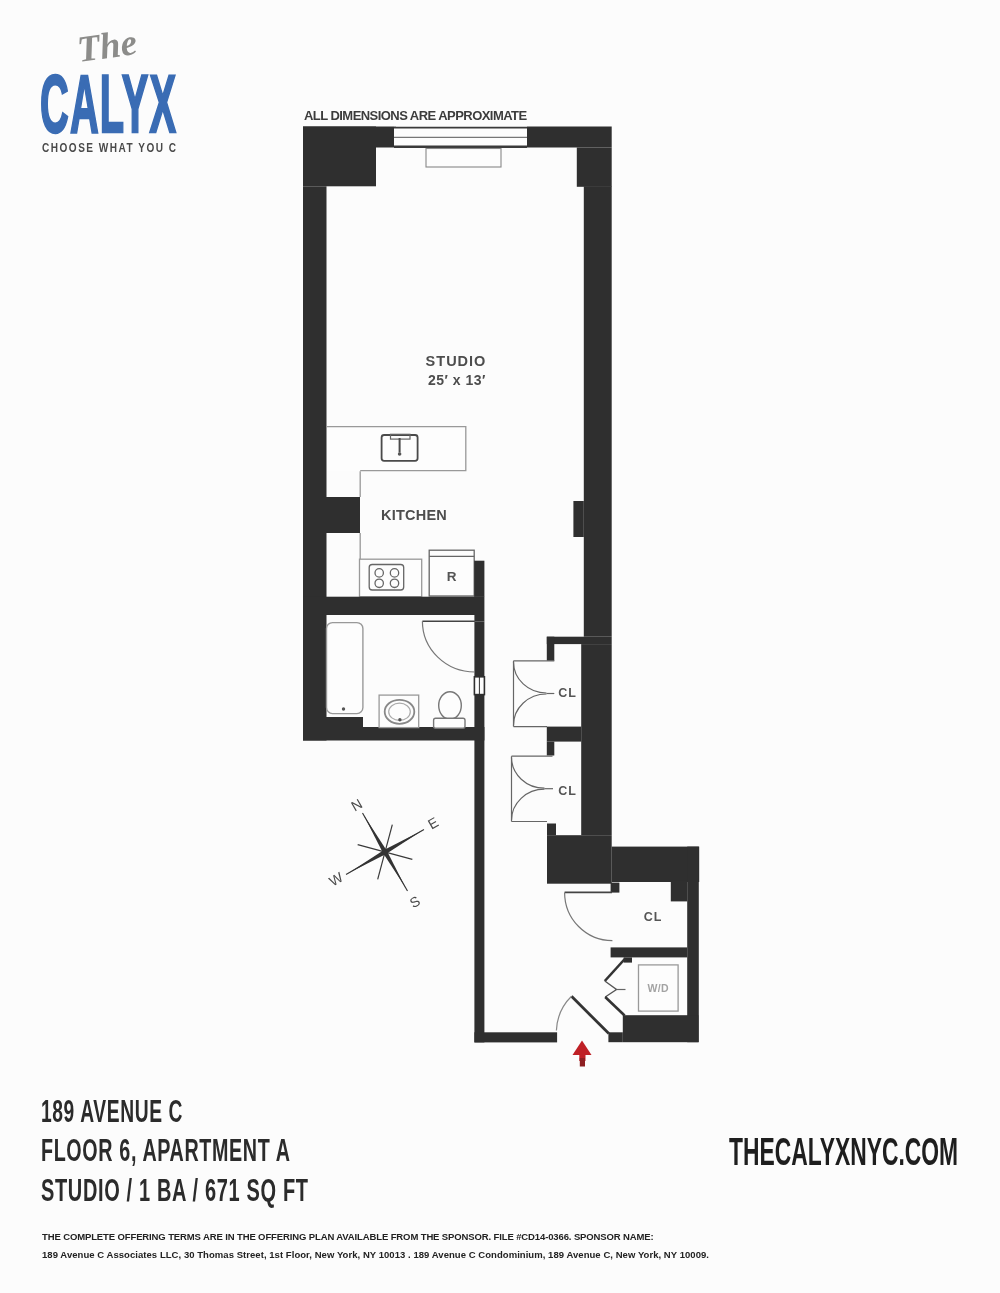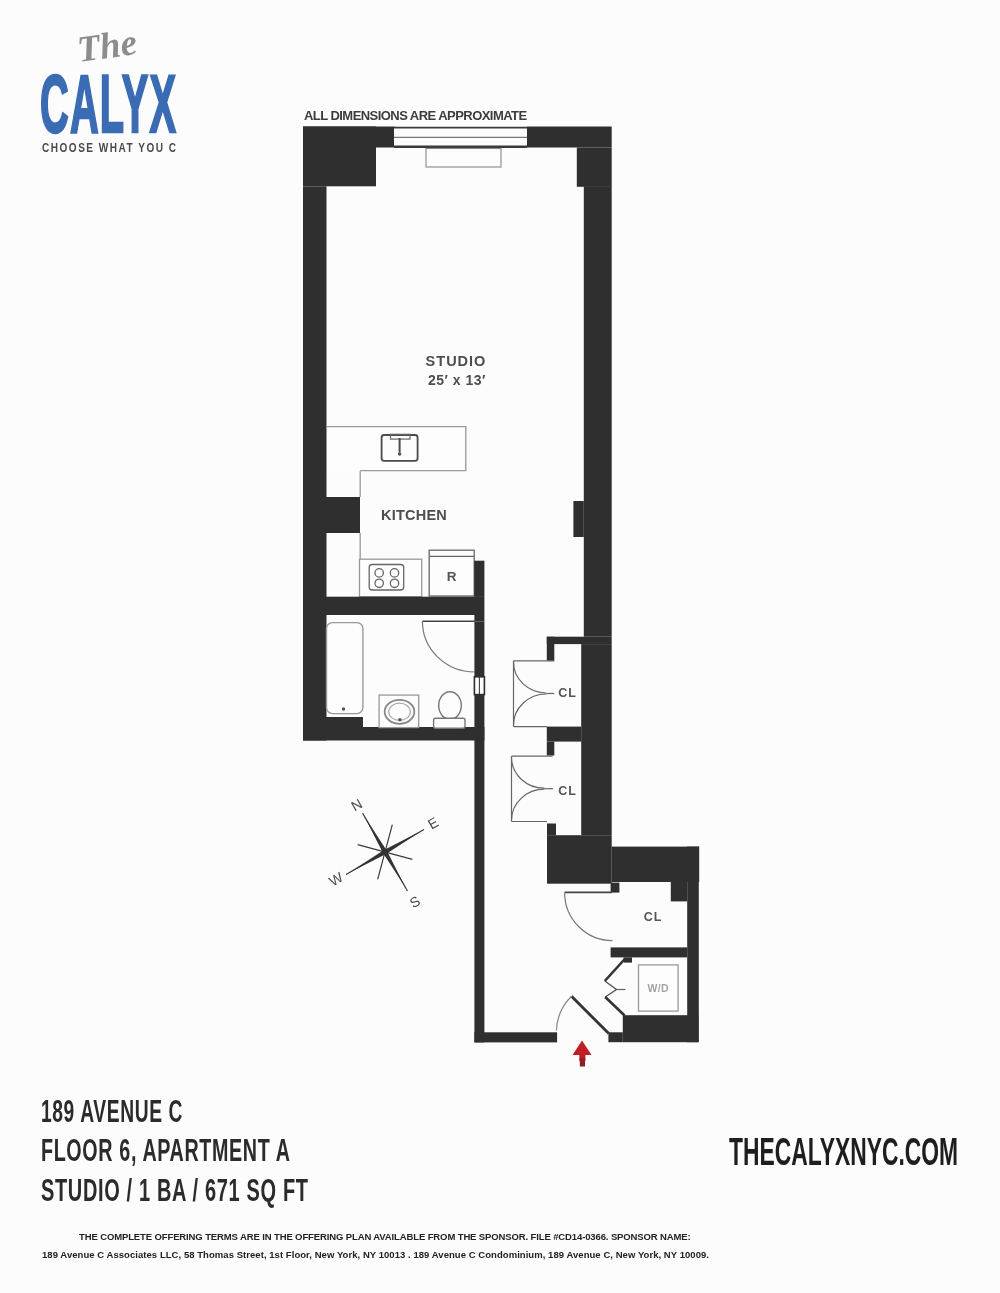--- a/index.html
+++ b/index.html
@@ -228,15 +228,15 @@
 </svg>
 
 <div class="abs cond" style="left:41px;top:1096px;font-size:31px;line-height:1;color:#2b2b2b;transform:scaleX(0.62);letter-spacing:1px;">189 AVENUE C</div>
 
 <div class="abs cond" style="left:41px;top:1135px;font-size:31px;line-height:1;color:#2b2b2b;transform:scaleX(0.636);letter-spacing:1px;">FLOOR 6, APARTMENT A</div>
 
 <div class="abs cond" style="left:41px;top:1175px;font-size:31px;line-height:1;color:#2b2b2b;transform:scaleX(0.645);letter-spacing:1px;">STUDIO / 1 BA / 671 SQ FT</div>
 
 <div class="abs cond" style="left:729px;top:1133px;font-size:38.5px;line-height:1;color:#1e1e1e;transform:scaleX(0.594);letter-spacing:0px;">THECALYXNYC.COM</div>
 
-<div class="abs" style="left:42px;top:1231px;font-size:9.5px;font-weight:bold;color:#222;white-space:nowrap;letter-spacing:-0.12px;margin-left:37px;">THE COMPLETE OFFERING TERMS ARE IN THE OFFERING PLAN AVAILABLE FROM THE SPONSOR. FILE #CD14-0366. SPONSOR NAME:</div>
-
-<div class="abs" style="left:42px;top:1249px;font-size:9.5px;font-weight:bold;color:#222;white-space:nowrap;letter-spacing:0.05px;">189 Avenue C Associates LLC, 58 Thomas Street, 1st Floor, New York, NY 10013 . 189 Avenue C Condominium, 189 Avenue C, New York, NY 10009.</div>
+<div class="abs" style="left:42px;top:1231px;font-size:9.5px;font-weight:bold;color:#222;white-space:nowrap;letter-spacing:-0.12px;">THE COMPLETE OFFERING TERMS ARE IN THE OFFERING PLAN AVAILABLE FROM THE SPONSOR. FILE #CD14-0366. SPONSOR NAME:</div>
+
+<div class="abs" style="left:42px;top:1249px;font-size:9.5px;font-weight:bold;color:#222;white-space:nowrap;letter-spacing:0.05px;">189 Avenue C Associates LLC, 30 Thomas Street, 1st Floor, New York, NY 10013 . 189 Avenue C Condominium, 189 Avenue C, New York, NY 10009.</div>
 
 </body></html>

